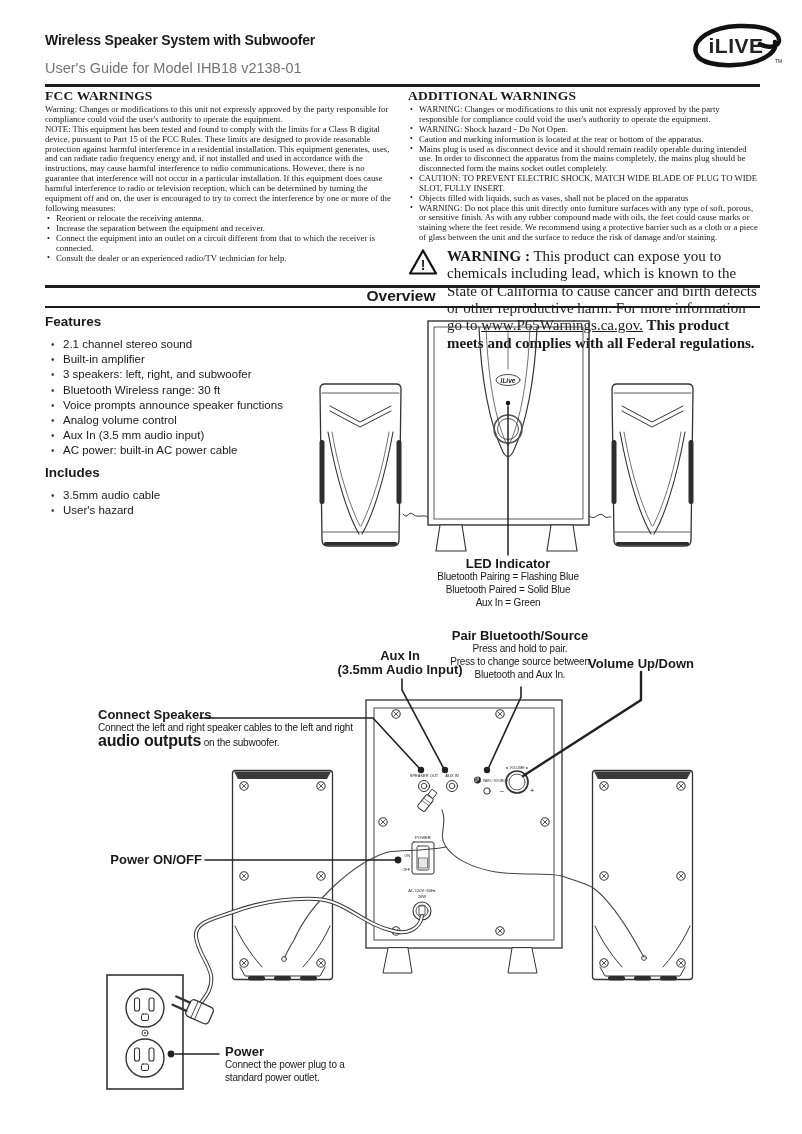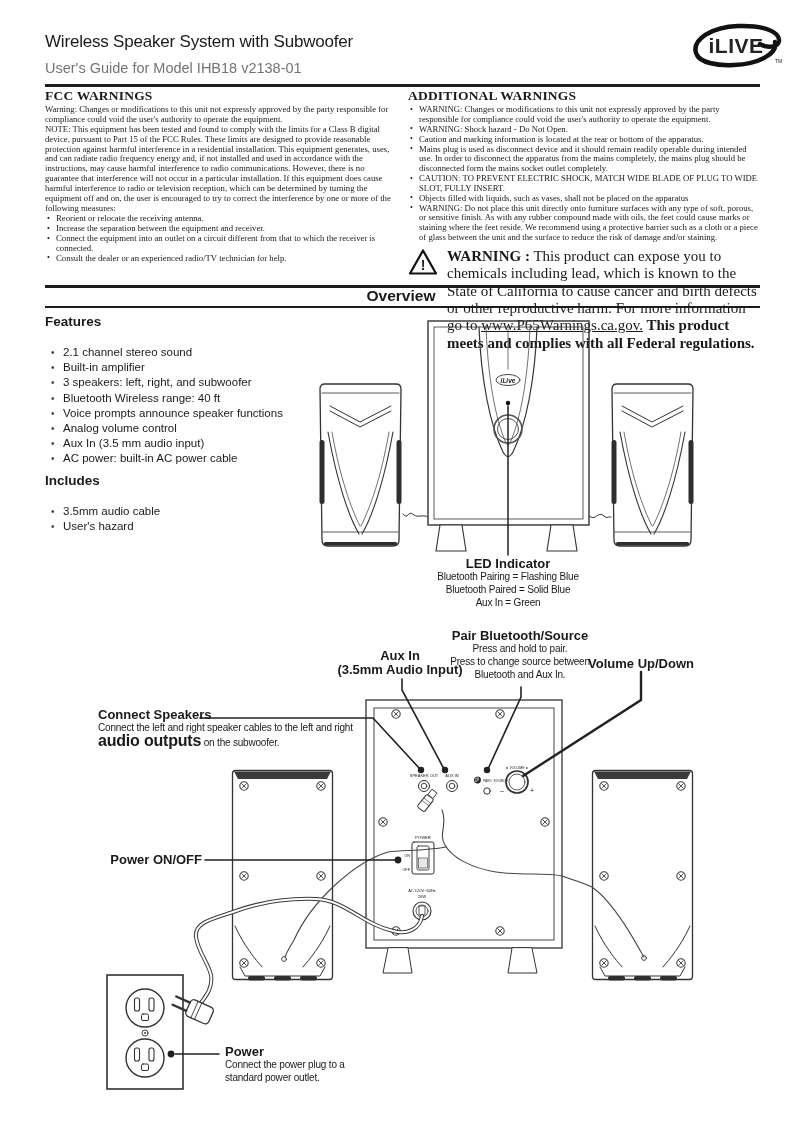--- a/index.html
+++ b/index.html
@@ -1,21 +1,21 @@
 <!DOCTYPE html>
 <html><head>
 <meta charset="utf-8">
 <style>
   html,body{margin:0;padding:0;background:#e8e8e8;}
   .page{position:relative;width:802px;height:1134px;background:#ffffff;margin:0 auto;
         font-family:"Liberation Sans",sans-serif;color:#1a1a1a;overflow:hidden;}
   .abs{position:absolute;}
   .ctr{transform:translateX(-50%);text-align:center;}
   
-  .title{left:45px;top:32px;font-size:17px;font-weight:normal;letter-spacing:-0.2px;}
+  .title{left:45px;top:32px;font-size:14px;font-weight:bold;letter-spacing:-0.2px;}
   .subtitle{left:45px;top:60px;font-size:14.5px;color:#737373;}
   .hrule{left:45px;width:715px;height:2.5px;background:#1c1c1c;}
   
   .serif{font-family:"Liberation Serif",serif;}
   .warnings{left:45px;top:88px;width:716px;display:flex;gap:11px;}
   .wcol{font-size:8.7px;line-height:1.13;}
   .wcol h2{font-family:"Liberation Serif",serif;font-size:13.5px;margin:0 0 2px 0;letter-spacing:0.2px;}
   .fcc{width:352px;}
   .addl{width:353px;}
   .wbody{white-space:pre-line;margin:0;}
@@ -25,21 +25,21 @@
   .warnbox{display:flex;gap:9px;margin-top:5px;align-items:flex-start;}
   .warnbox .wtxt{flex:1;font-size:15px;line-height:1.16;}
   .b{font-weight:bold;}
   .u{text-decoration:underline;}
   
   .bandrule{left:45px;width:715px;height:2.6px;background:#1c1c1c;}
   .ovh{left:401px;top:287px;font-size:15.5px;font-weight:bold;}
   
   .features{left:45px;top:314px;width:300px;}
   .features h3{font-size:13.5px;margin:0 0 8px 0;}
-  ul.flist{margin:16px 0 6px 0;padding:0 0 0 16px;list-style:none;}
+  ul.flist{margin:0 0 6px 0;padding:0 0 0 16px;list-style:none;}
   ul.flist li{position:relative;font-size:11.5px;line-height:15.2px;padding-left:2px;}
   ul.flist li::before{content:"•";position:absolute;left:-10px;color:#444;font-size:10px;}
   
   .lbl{font-size:13px;font-weight:bold;line-height:14px;}
   .small{font-size:10px;font-weight:normal;letter-spacing:-0.2px;line-height:12.8px;}
   svg.art{position:absolute;left:0;top:0;pointer-events:none;}
   svg text{font-family:"Liberation Sans",sans-serif;fill:#222;}
 </style>
 </head>
 <body>
@@ -97,21 +97,21 @@
   <div class="abs bandrule" style="top:285px;"></div>
   <div class="abs ovh ctr">Overview</div>
   <div class="abs bandrule" style="top:306px;height:2.2px;"></div>
 
   <div class="abs features">
     <h3>Features</h3>
     <ul class="flist">
       <li>2.1 channel stereo sound</li>
       <li>Built-in amplifier</li>
       <li>3 speakers: left, right, and subwoofer</li>
-      <li>Bluetooth Wireless range: 40 ft</li>
+      <li>Bluetooth Wireless range: 30 ft</li>
       <li>Voice prompts announce speaker functions</li>
       <li>Analog volume control</li>
       <li>Aux In (3.5 mm audio input)</li>
       <li>AC power: built-in AC power cable</li>
     </ul>
     <h3>Includes</h3>
     <ul class="flist">
       <li>3.5mm audio cable</li>
       <li>User's hazard</li>
     </ul>

